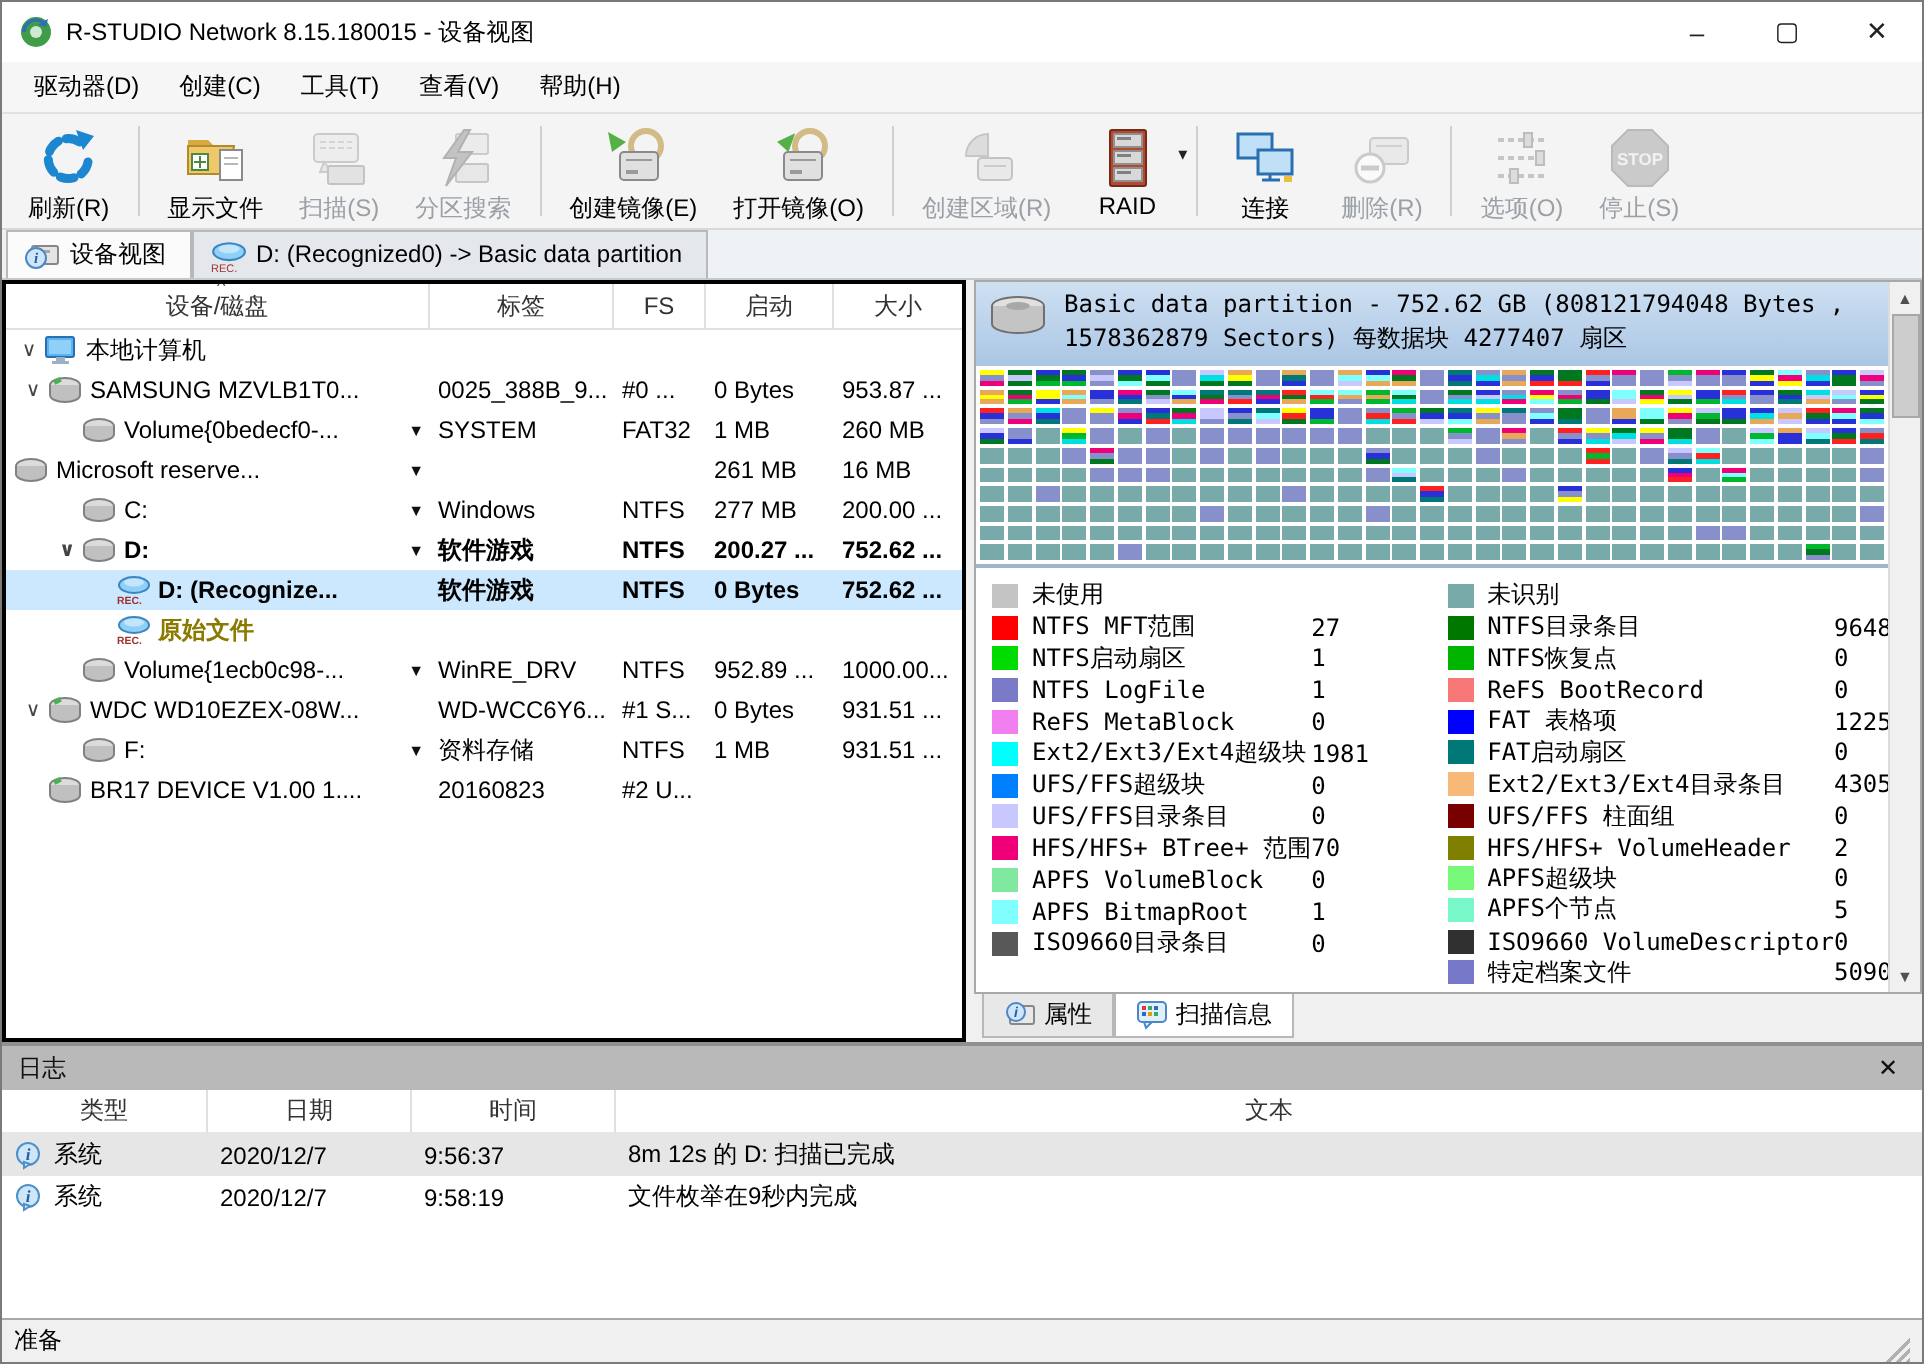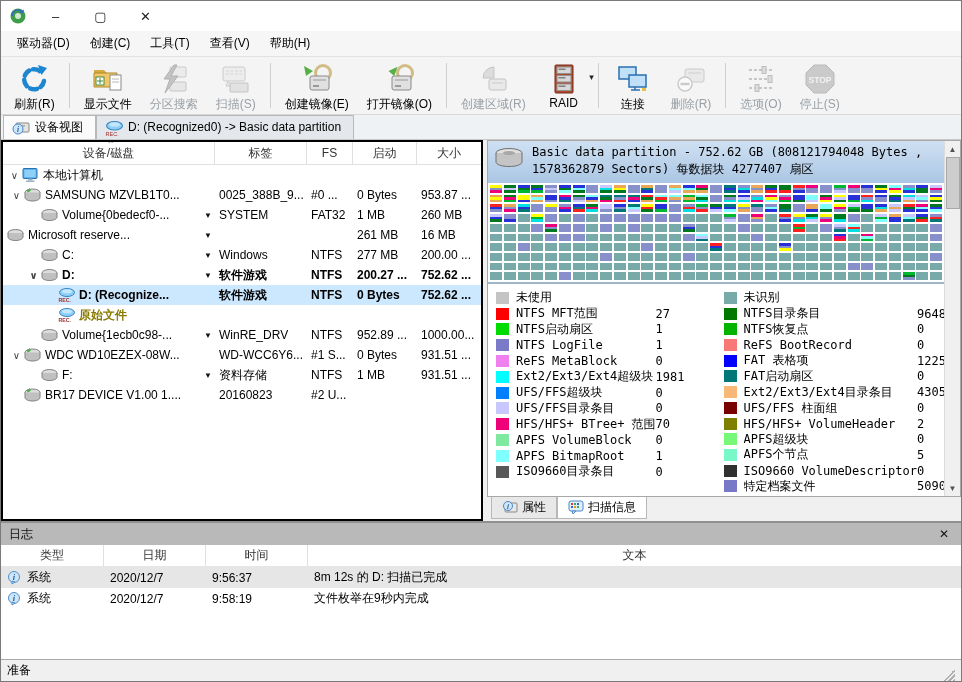--- a/index.html
+++ b/index.html
@@ -108,20 +108,21 @@
 <div class="window">
 
   <div class="titlebar">
     <span class="app-ico">
       <svg viewBox="0 0 18 18">
           <circle cx="9" cy="9" r="7.5" fill="#3f9c48"></circle>
           <circle cx="9" cy="9" r="3" fill="#cfe8d2"></circle>
           <path d="M2 9a7 7 0 0 1 11-5.5l2-1-1 4-4-1 1.5-1A5 5 0 0 0 4 9z" fill="#2f6fb5"></path>
         </svg>
     </span>
+    <span class="title-text">R-STUDIO Network 8.15.180015 - 设备视图</span>
     <span class="win-btns">
       <span class="win-btn">–</span>
       <span class="win-btn">▢</span>
       <span class="win-btn">✕</span>
     </span>
   </div>
 
   <div class="menubar">
       <span class="menu-item">驱动器(D)</span>
       <span class="menu-item">创建(C)</span>
@@ -146,35 +147,35 @@
             <rect x="18" y="12" width="11" height="15" fill="#fff" stroke="#8a8a8a"></rect>
             <line x1="20" y1="16" x2="27" y2="16" stroke="#b8b8b8"></line>
             <line x1="20" y1="19" x2="27" y2="19" stroke="#b8b8b8"></line>
             <rect x="4" y="14" width="8" height="8" fill="#fff" stroke="#4a8a3a"></rect>
             <path d="M8 15v6M5 18h6" stroke="#4a8a3a"></path>
           </svg></span>
         <span class="tb-label">显示文件</span>
       </div>
       <div class="tb-btn disabled">
         <span class="tb-icon"><svg viewBox="0 0 32 32">
-            <rect x="12" y="4" width="16" height="10" rx="1" fill="#e4e4e4" stroke="#aaa"></rect>
-            <rect x="12" y="19" width="16" height="9" rx="1" fill="#dcdcdc" stroke="#a0a0a0"></rect>
-            <path d="M16 2L6 16h6l-5 14 13-17h-7l6-11z" fill="#9a9a9a" stroke="#7a7a7a"></path>
-          </svg></span>
-        <span class="tb-label">分区搜索</span>
-      </div>
-      <div class="tb-btn disabled">
-        <span class="tb-icon"><svg viewBox="0 0 32 32">
             <rect x="3" y="4" width="22" height="14" rx="2" fill="#e8e8e8" stroke="#aaa"></rect>
             <line x1="6" y1="8" x2="22" y2="8" stroke="#bbb" stroke-dasharray="3 1.5"></line>
             <line x1="6" y1="11" x2="22" y2="11" stroke="#bbb" stroke-dasharray="3 1.5"></line>
             <path d="M8 18l-2 5h6z" fill="#ddd" stroke="#aaa"></path>
             <rect x="10" y="20" width="18" height="9" rx="1" fill="#d4d4d4" stroke="#9a9a9a"></rect>
           </svg></span>
         <span class="tb-label">扫描(S)</span>
+      </div>
+      <div class="tb-btn disabled">
+        <span class="tb-icon"><svg viewBox="0 0 32 32">
+            <rect x="12" y="4" width="16" height="10" rx="1" fill="#e4e4e4" stroke="#aaa"></rect>
+            <rect x="12" y="19" width="16" height="9" rx="1" fill="#dcdcdc" stroke="#a0a0a0"></rect>
+            <path d="M16 2L6 16h6l-5 14 13-17h-7l6-11z" fill="#9a9a9a" stroke="#7a7a7a"></path>
+          </svg></span>
+        <span class="tb-label">分区搜索</span>
       </div>
       <span class="tb-sep"></span>
       <div class="tb-btn">
         <span class="tb-icon"><svg viewBox="0 0 32 32">
             <circle cx="22" cy="10" r="7.5" fill="none" stroke="#d2bb84" stroke-width="3"></circle>
             <path d="M3 3l9 5-7 5z" fill="#55b146"></path>
             <rect x="9" y="13" width="19" height="14" rx="2" fill="#e0e0e0" stroke="#8a8a8a"></rect>
             <line x1="12" y1="17" x2="25" y2="17" stroke="#9a9a9a"></line>
             <rect x="12" y="22" width="6" height="2" fill="#9a9a9a"></rect>
           </svg></span>

